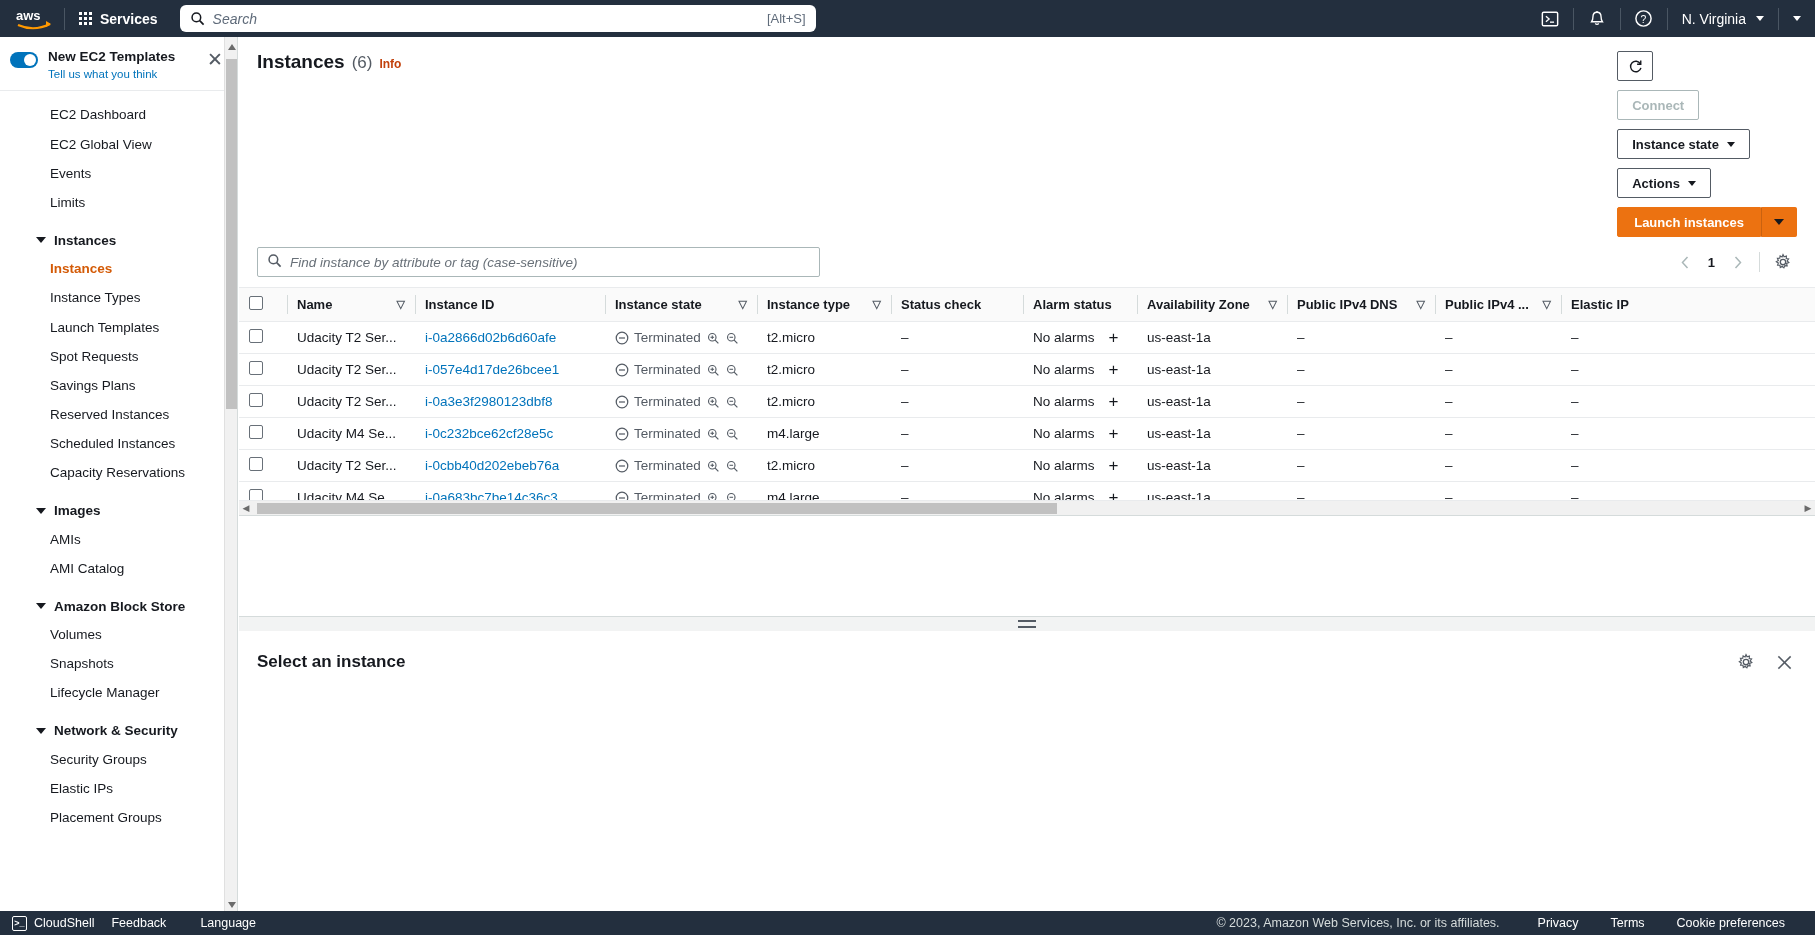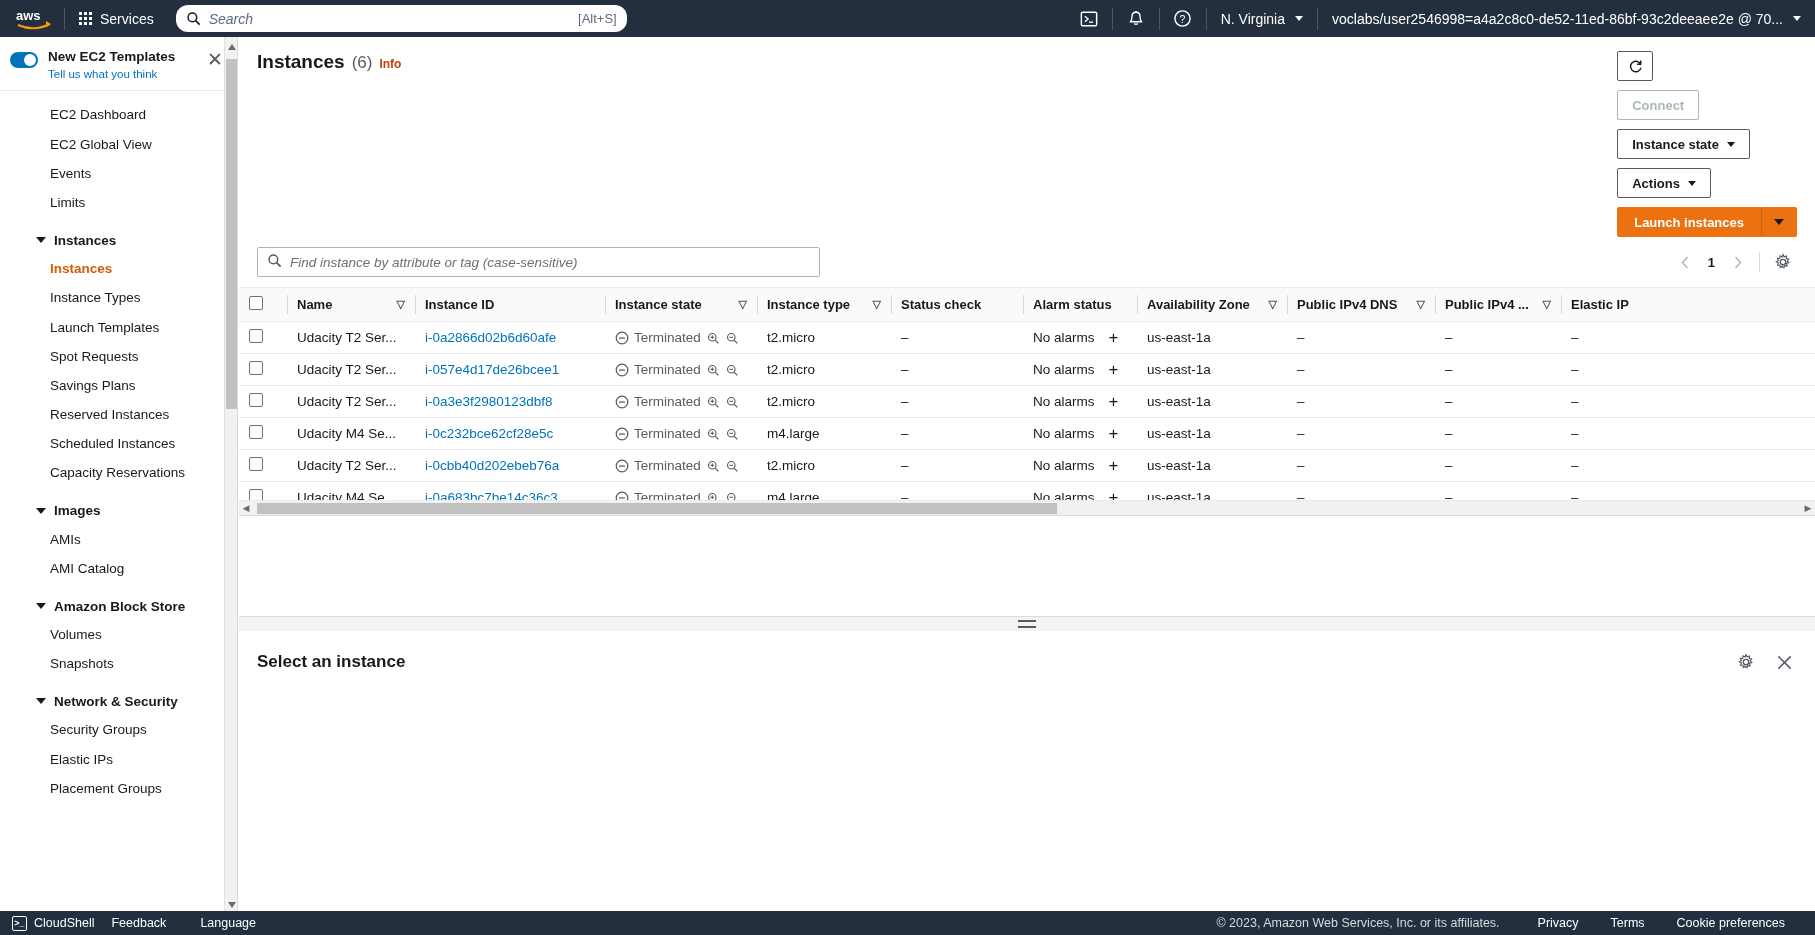--- a/index.html
+++ b/index.html
@@ -13,27 +13,27 @@
 
   
   .topnav {
     position: absolute; top: 0; left: 0; width: 1815px; height: 37px;
     background: #232f3e; display: flex; align-items: center;
     color: #fff; font-size: 14px;
   }
   .aws-logo { width: 52px; display:flex; align-items:center; justify-content:center; margin-left:8px;}
   .aws-logo svg { display:block; }
   .nav-div { width:1px; height:22px; background:#4a5663; margin:0 4px; }
-  .services-btn { display:flex; align-items:center; gap:8px; padding:6px 10px; cursor:pointer; }
+  .services-btn { display:flex; align-items:center; gap:8px; padding:6px 10px; cursor:pointer;font-weight:bold; }
   .grid-icon { display:grid; grid-template-columns:repeat(3,3px); grid-template-rows:repeat(3,3px); gap:2px; }
   .grid-icon i { background:#fff; width:3px; height:3px; display:block; }
   .services-label { font-size:14px; }
   .searchbox {
-    flex: 0 0 auto; width: 451px; height: 27px; margin-left: 12px;
-    background:#fff; border-radius:12px; display:flex; align-items:center;
+    flex: 0 0 auto; width: 636px; height: 27px; margin-left: 12px;
+    background:#fff; border-radius:6px; display:flex; align-items:center;
     padding: 0 10px; color:#5f6b7a;
   }
   .searchbox .s-icon { margin-right:8px; display:flex; }
   .searchbox input {
     border:0; outline:0; flex:1; font-size:14px; font-style:italic;
     color:#16191f; font-family:"Liberation Sans",sans-serif; background:transparent;
   }
   .searchbox input::placeholder { color:#5f6b7a; font-style:italic; }
   .searchbox .alt-s { font-size:13px; color:#5f6b7a; font-style:normal; }
   .nav-right { margin-left:auto; display:flex; align-items:center; height:37px; }
@@ -250,21 +250,20 @@
           <text x="10" y="14.5" fill="#fff" font-family="Liberation Sans, sans-serif" font-size="11" text-anchor="middle">?</text>
         </svg>
     </div>
     <div class="nav-sep"></div>
     <div class="nav-text-btn">
       <span>N. Virginia</span>
       <span class="caret-d"></span>
     </div>
     <div class="nav-sep"></div>
     <div class="nav-text-btn">
-      <span>voclabs/user2546998=a4a2c8c0-de52-11ed-86bf-93c2deeaee2e @ 70...</span>
       <span class="caret-d"></span>
     </div>
   </div>
 </div>
 
 <div class="sidebar">
   <div class="new-exp">
     <div class="toggle"></div>
     <div class="new-exp-txt">
       <div class="new-exp-title">New EC2 Templates</div>
@@ -298,20 +297,21 @@
     </div>
     <a class="nav-item">AMIs</a>
     <a class="nav-item">AMI Catalog</a>
 
     <div class="nav-group">
       <span class="tri"></span>
       <span>Amazon Block Store</span>
     </div>
     <a class="nav-item">Volumes</a>
     <a class="nav-item">Snapshots</a>
+    <a class="nav-item">Lifecycle Manager</a>
 
     <div class="nav-group">
       <span class="tri"></span>
       <span>Network &amp; Security</span>
     </div>
     <a class="nav-item">Security Groups</a>
     <a class="nav-item">Elastic IPs</a>
     <a class="nav-item">Placement Groups</a>
   </div>
 

